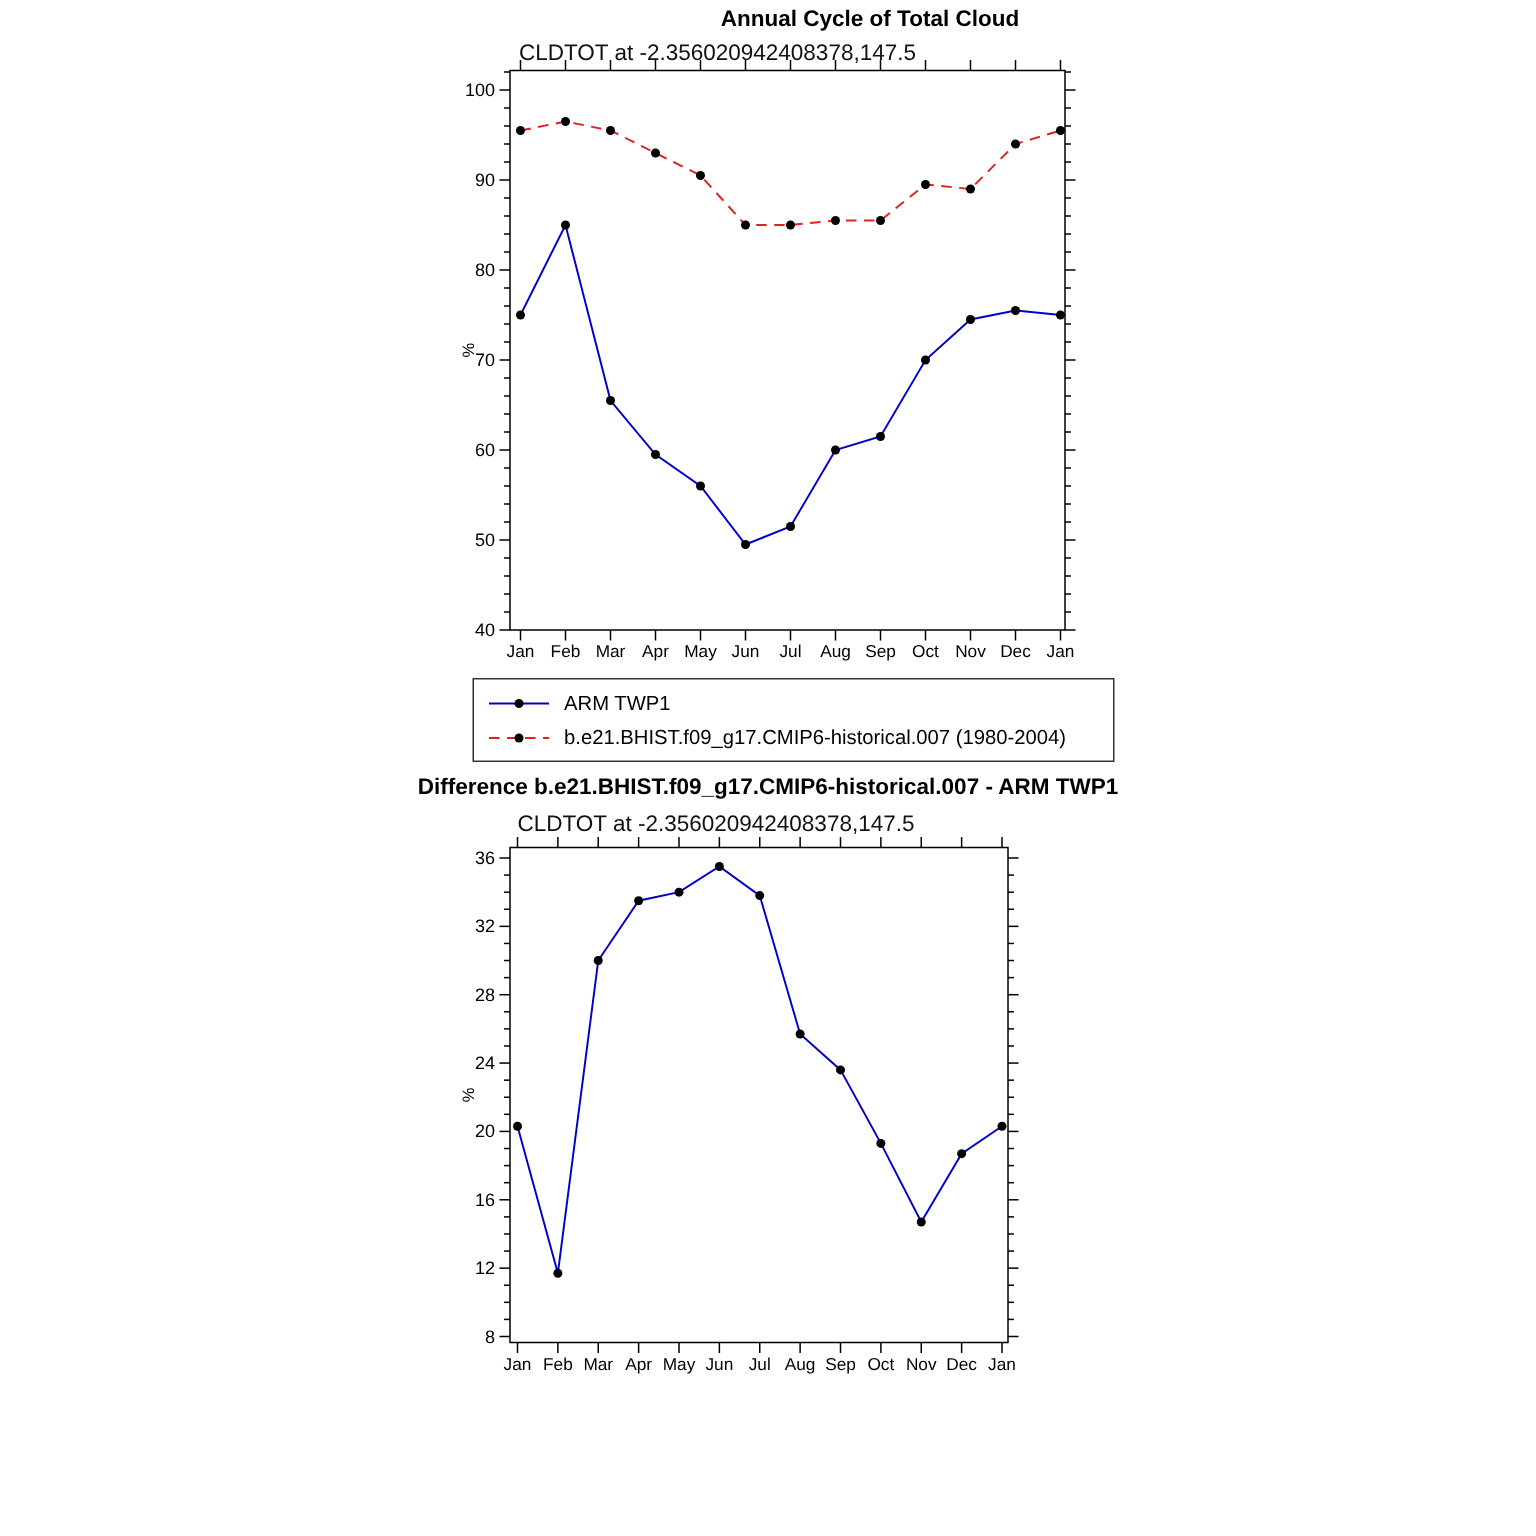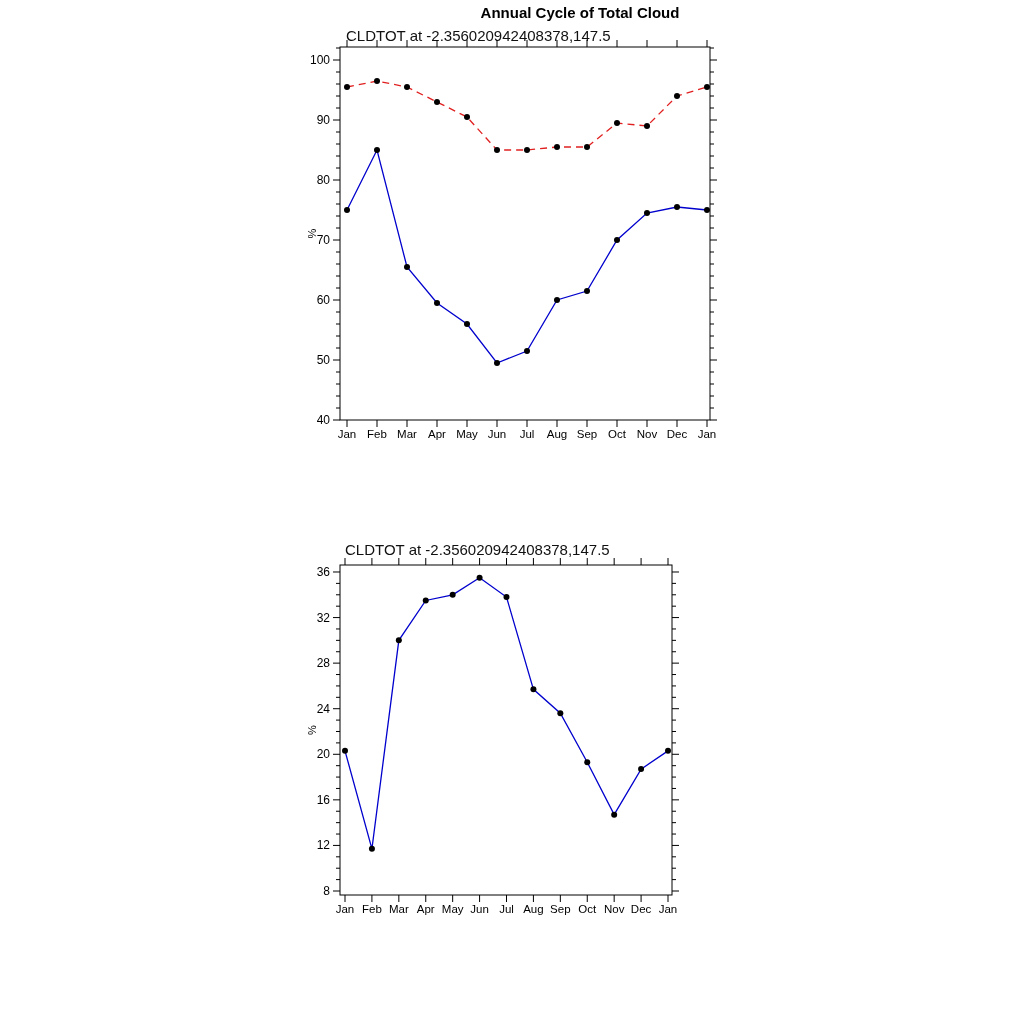--- a/index.html
+++ b/index.html
@@ -314,17 +314,34 @@
         <circle cx="506.502" cy="597.0606" r="3" fill="#000000"></circle>
         <circle cx="533.419" cy="689.3439" r="3" fill="#000000"></circle>
         <circle cx="560.336" cy="713.2692" r="3" fill="#000000"></circle>
         <circle cx="587.253" cy="762.2591" r="3" fill="#000000"></circle>
         <circle cx="614.1700000000001" cy="814.6668999999999" r="3" fill="#000000"></circle>
         <circle cx="641.087" cy="769.0949" r="3" fill="#000000"></circle>
         <circle cx="668.004" cy="750.8661" r="3" fill="#000000"></circle>
       </g>
     </svg>
 
-
+  <div class="legend">
+    <div class="legend-row">
+      <svg class="legend-sample" width="44" height="16">
+        <line x1="2" y1="8" x2="42" y2="8" stroke="#0000cd" stroke-width="1.3"></line>
+        <circle cx="22" cy="8" r="3" fill="#000000"></circle>
+      </svg>
+      <span class="legend-label">ARM TWP1</span>
+    </div>
+    <div class="legend-row">
+      <svg class="legend-sample" width="44" height="16">
+        <line x1="2" y1="8" x2="42" y2="8" stroke="#e02020" stroke-width="1.3" stroke-dasharray="7,5"></line>
+        <circle cx="22" cy="8" r="3" fill="#000000"></circle>
+      </svg>
+      <span class="legend-label">b.e21.BHIST.f09_g17.CMIP6-historical.007 (1980-2004)</span>
+    </div>
+  </div>
+
+  <div class="chart-title t2">Difference b.e21.BHIST.f09_g17.CMIP6-historical.007 - ARM TWP1</div>
 
   <div class="chart-subtitle s2">CLDTOT at -2.356020942408378,147.5</div>
 
 </div>
 
 </body></html>

